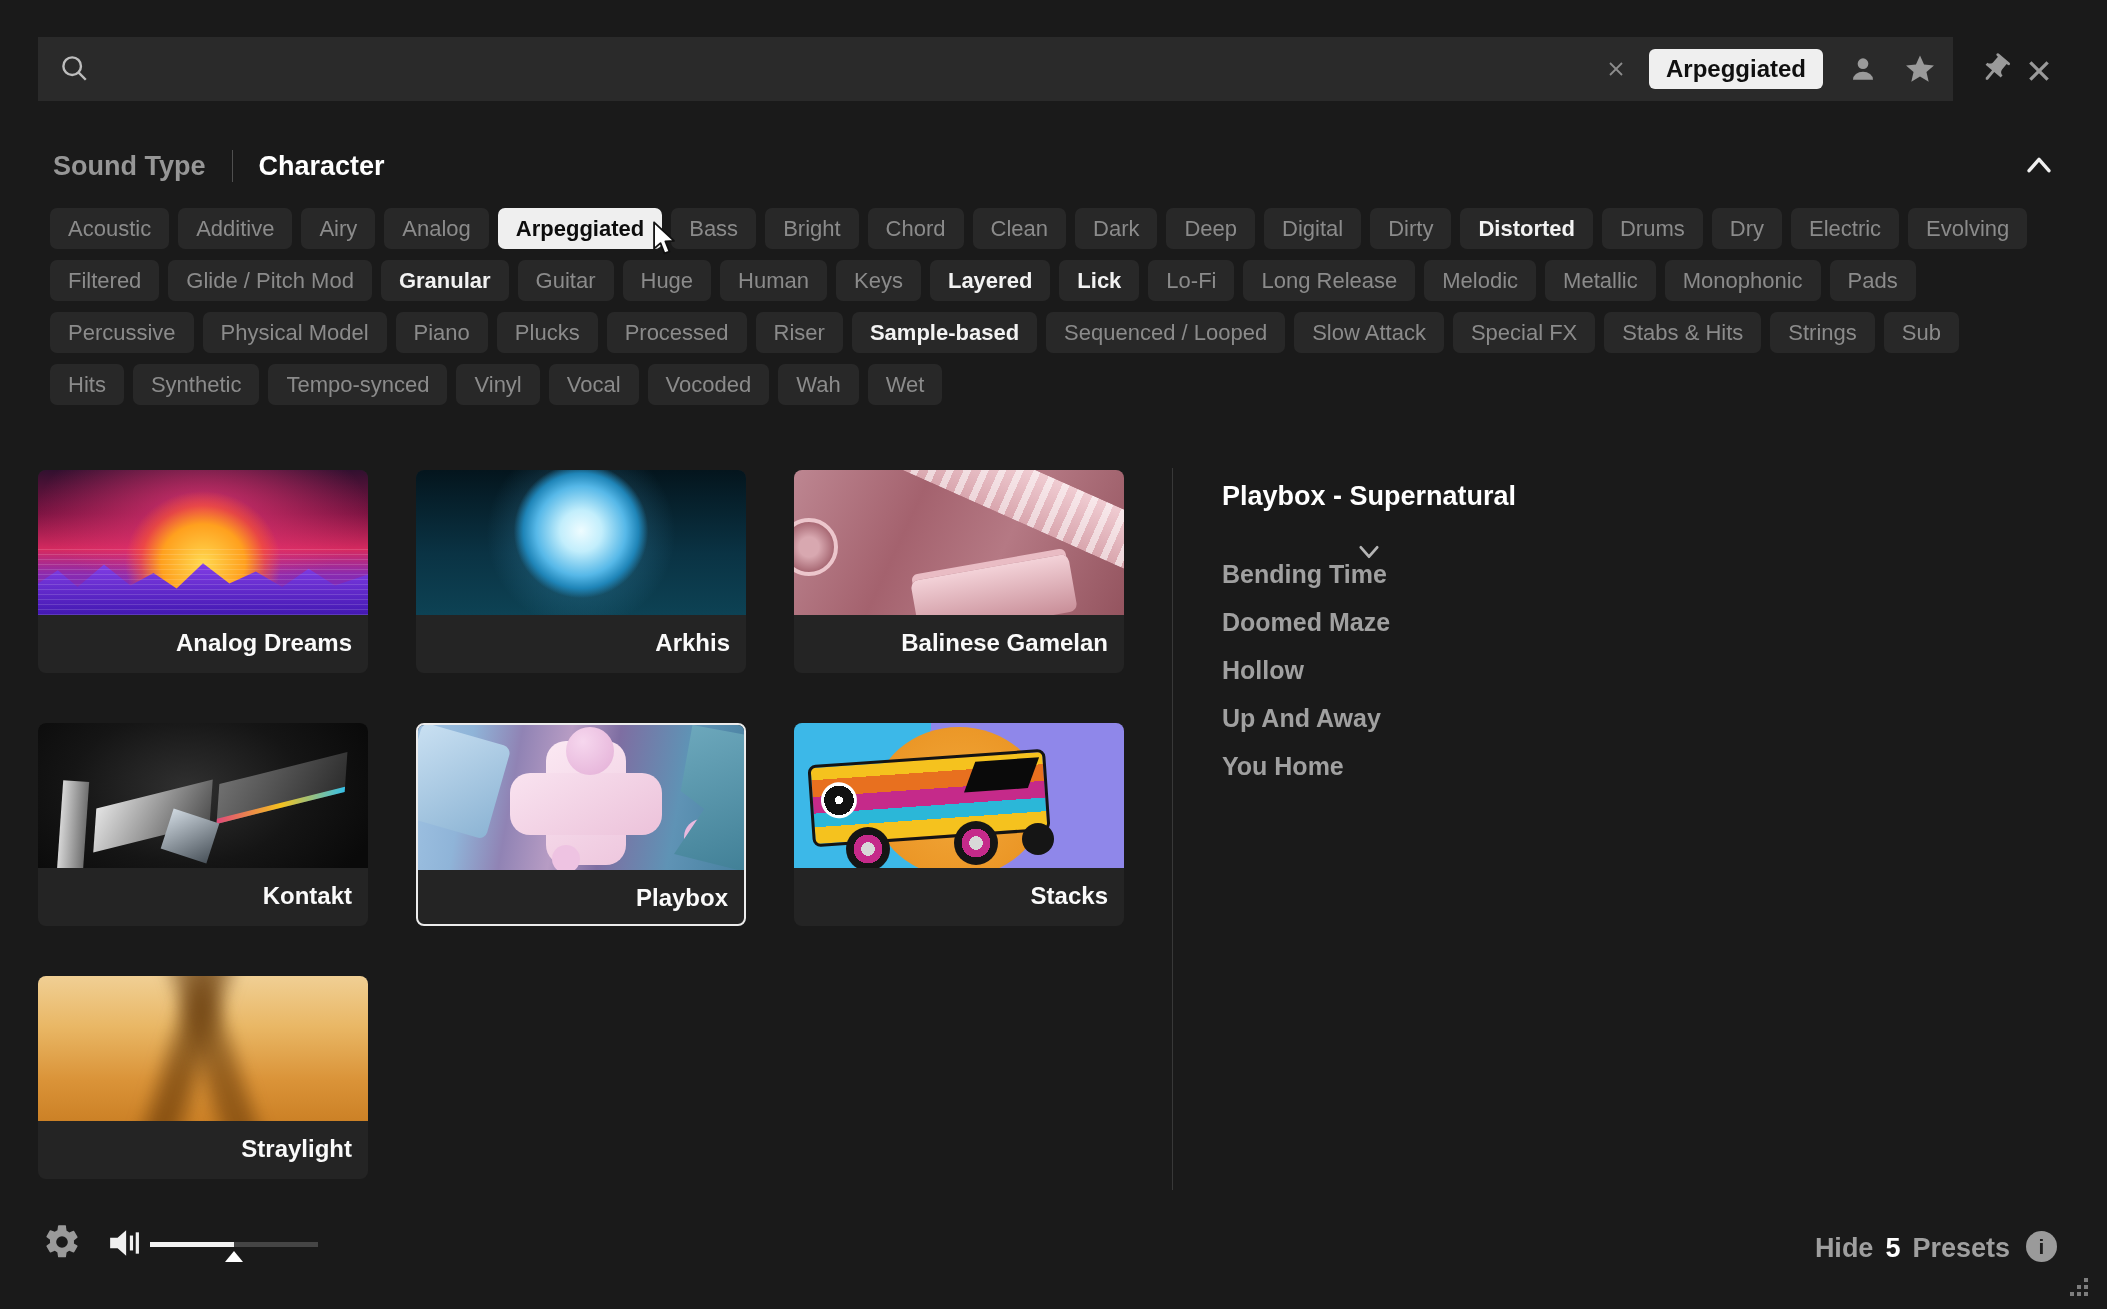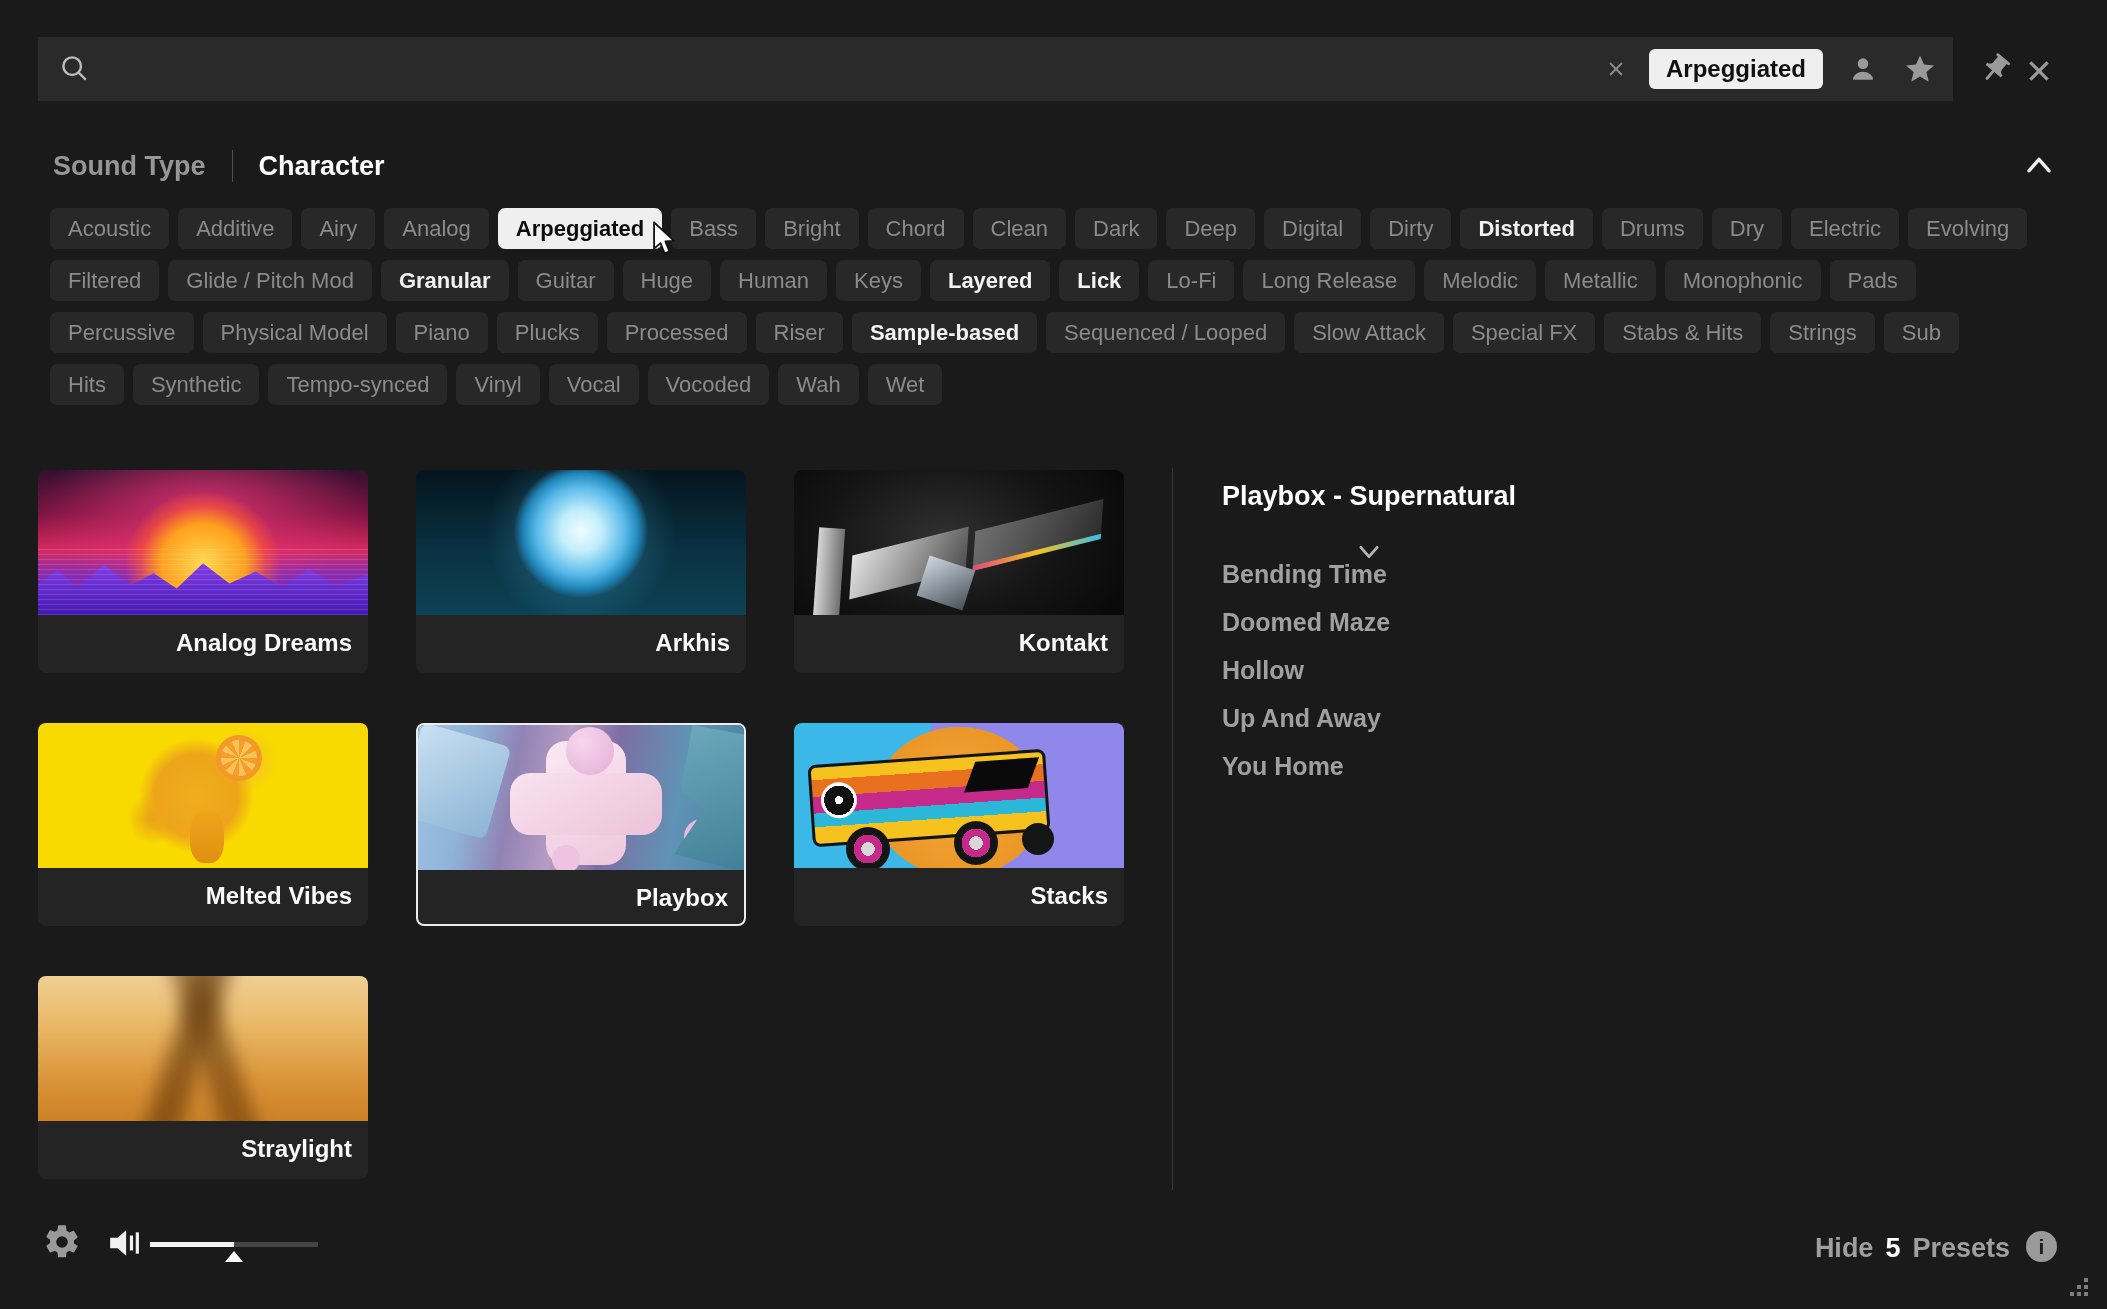--- a/index.html
+++ b/index.html
@@ -278,34 +278,35 @@
           <i></i>
           <i></i>
         </div>
         <div class="tile-label">Analog Dreams</div>
       </article>
       <article class="tile">
         <div class="tile-art art-arkhis"></div>
         <div class="tile-label">Arkhis</div>
       </article>
       <article class="tile">
+        <div class="tile-art art-balinese-gamelan">
+          <i></i>
+          <i></i>
+          <i></i>
+        </div>
+        <div class="tile-label">Balinese Gamelan</div>
+      </article>
+      <article class="tile">
         <div class="tile-art art-kontakt">
           <i></i>
           <i></i>
           <i></i>
           <i></i>
         </div>
         <div class="tile-label">Kontakt</div>
-      </article>
-      <article class="tile">
-        <div class="tile-art art-melted-vibes">
-          <i></i>
-          <i></i>
-        </div>
-        <div class="tile-label">Melted Vibes</div>
       </article>
       <article class="tile selected">
         <div class="tile-art art-playbox">
           <i></i>
           <i></i>
           <i></i>
           <i></i>
         </div>
         <div class="tile-label">Playbox</div>
       </article>

